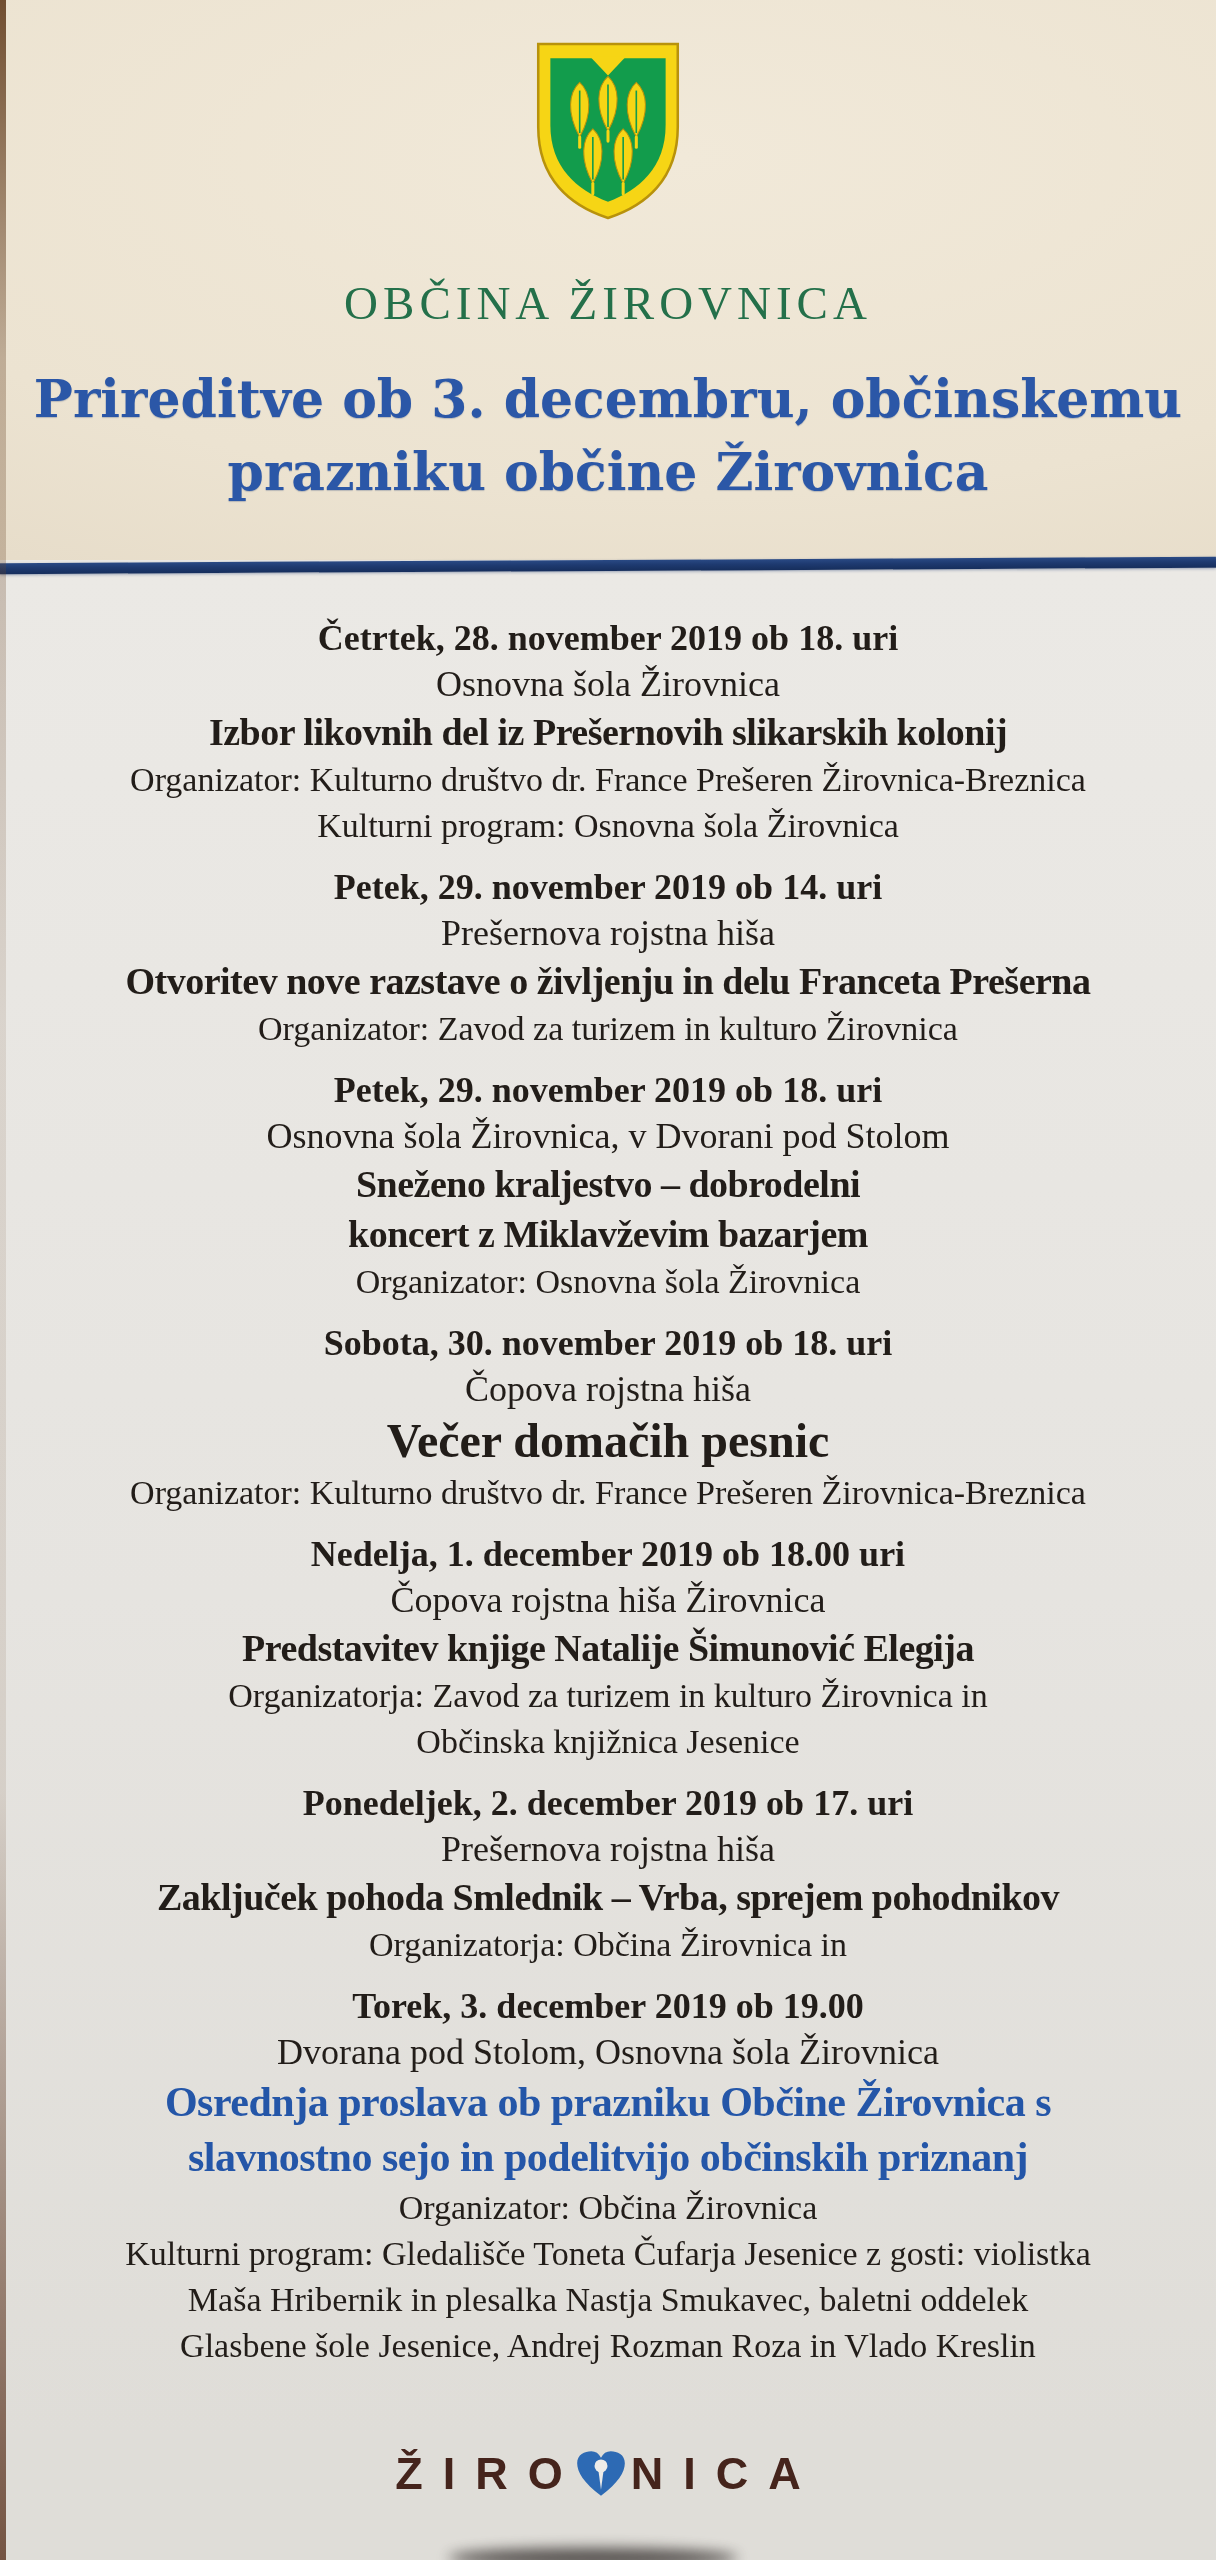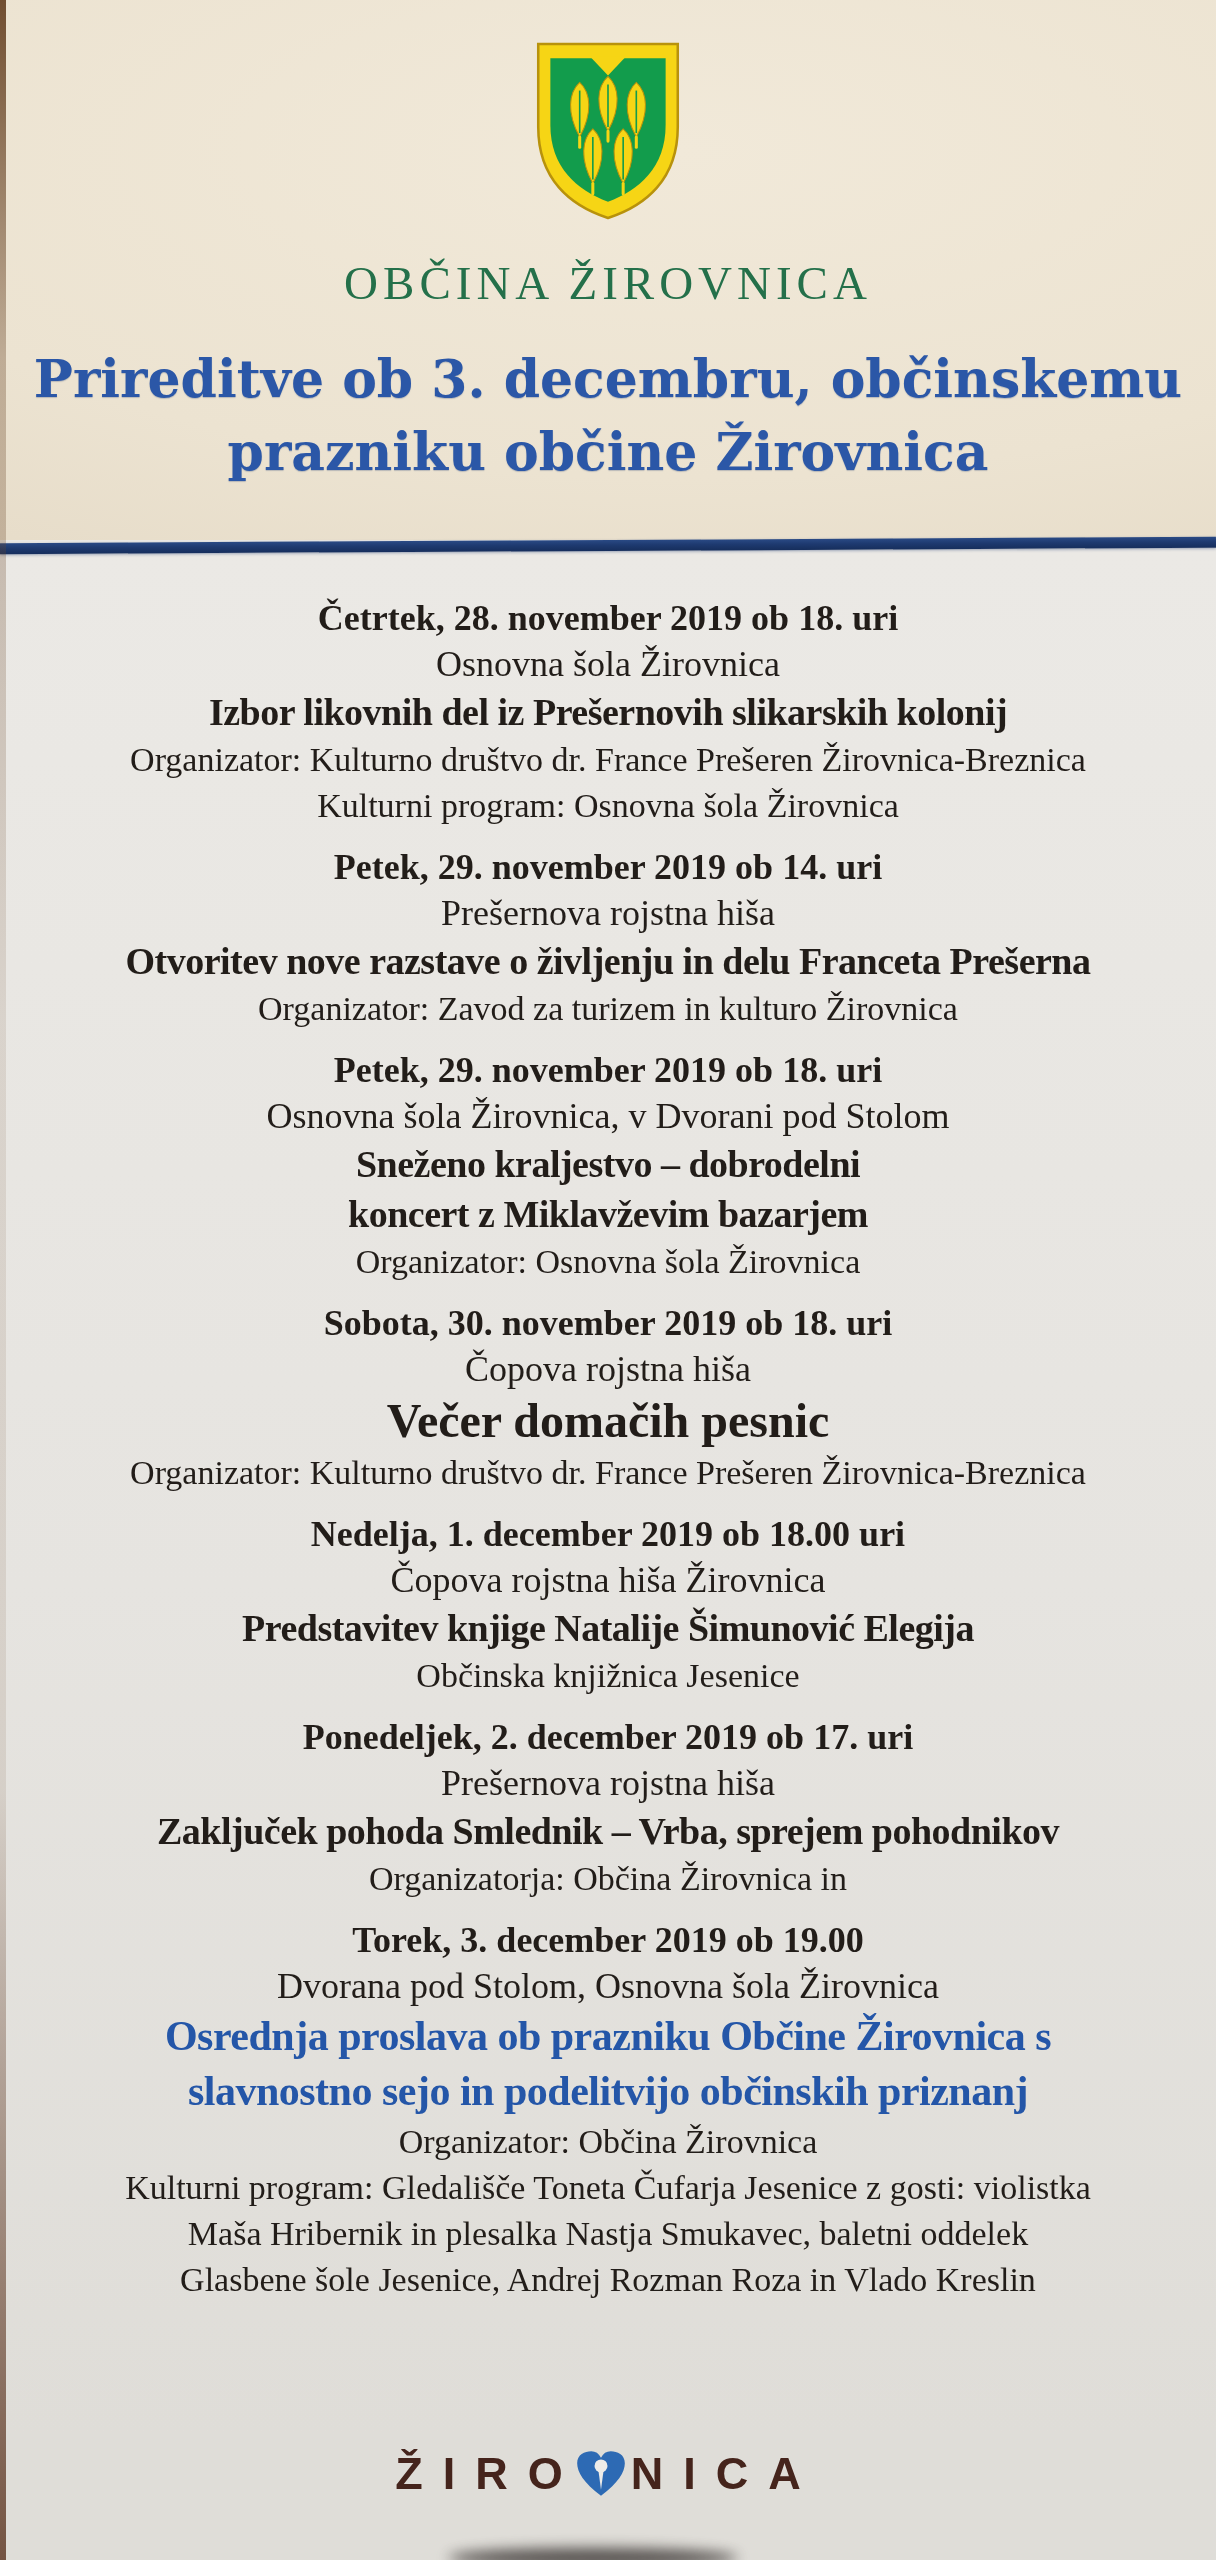--- a/index.html
+++ b/index.html
@@ -36,21 +36,21 @@
       rgba(90,50,30,.8) 100%);
   }
   .header{
     background:radial-gradient(130% 110% at 56% 28%,#f1e9d9 0%,var(--header-bg) 55%,#e2d7c3 100%);
     text-align:center;
     padding-top:40px;
     padding-bottom:52px;
   }
   .coat{display:block;margin:0 auto;}
   .municipality{
-    margin-top:34px;
+    margin-top:54px;
     font-size:47px;
     letter-spacing:5px;
     color:var(--municipality-green);
     font-weight:normal;
     font-family:Liberation Serif, serif;
   }
   .title{
     margin-top:32px;
     font-family:"DejaVu Serif","Liberation Serif",serif;
     font-weight:bold;
@@ -169,20 +169,21 @@
       <section class="event">
         <div class="line date">Sobota, 30. november 2019 ob 18. uri</div>
         <div class="line venue">Čopova rojstna hiša</div>
         <div class="line title-lg">Večer domačih pesnic</div>
         <div class="line org">Organizator: Kulturno društvo dr. France Prešeren Žirovnica-Breznica</div>
       </section>
       <section class="event">
         <div class="line date">Nedelja, 1. december 2019 ob 18.00 uri</div>
         <div class="line venue">Čopova rojstna hiša Žirovnica</div>
         <div class="line title-b">Predstavitev knjige Natalije Šimunović Elegija</div>
+        <div class="line org">Organizatorja: Zavod za turizem in kulturo Žirovnica in</div>
         <div class="line org">Občinska knjižnica Jesenice</div>
       </section>
       <section class="event">
         <div class="line date">Ponedeljek, 2. december 2019 ob 17. uri</div>
         <div class="line venue">Prešernova rojstna hiša</div>
         <div class="line title-b">Zaključek pohoda Smlednik – Vrba, sprejem pohodnikov</div>
         <div class="line org">Organizatorja: Občina Žirovnica in</div>
       </section>
       <section class="event">
         <div class="line date">Torek, 3. december 2019 ob 19.00</div>

